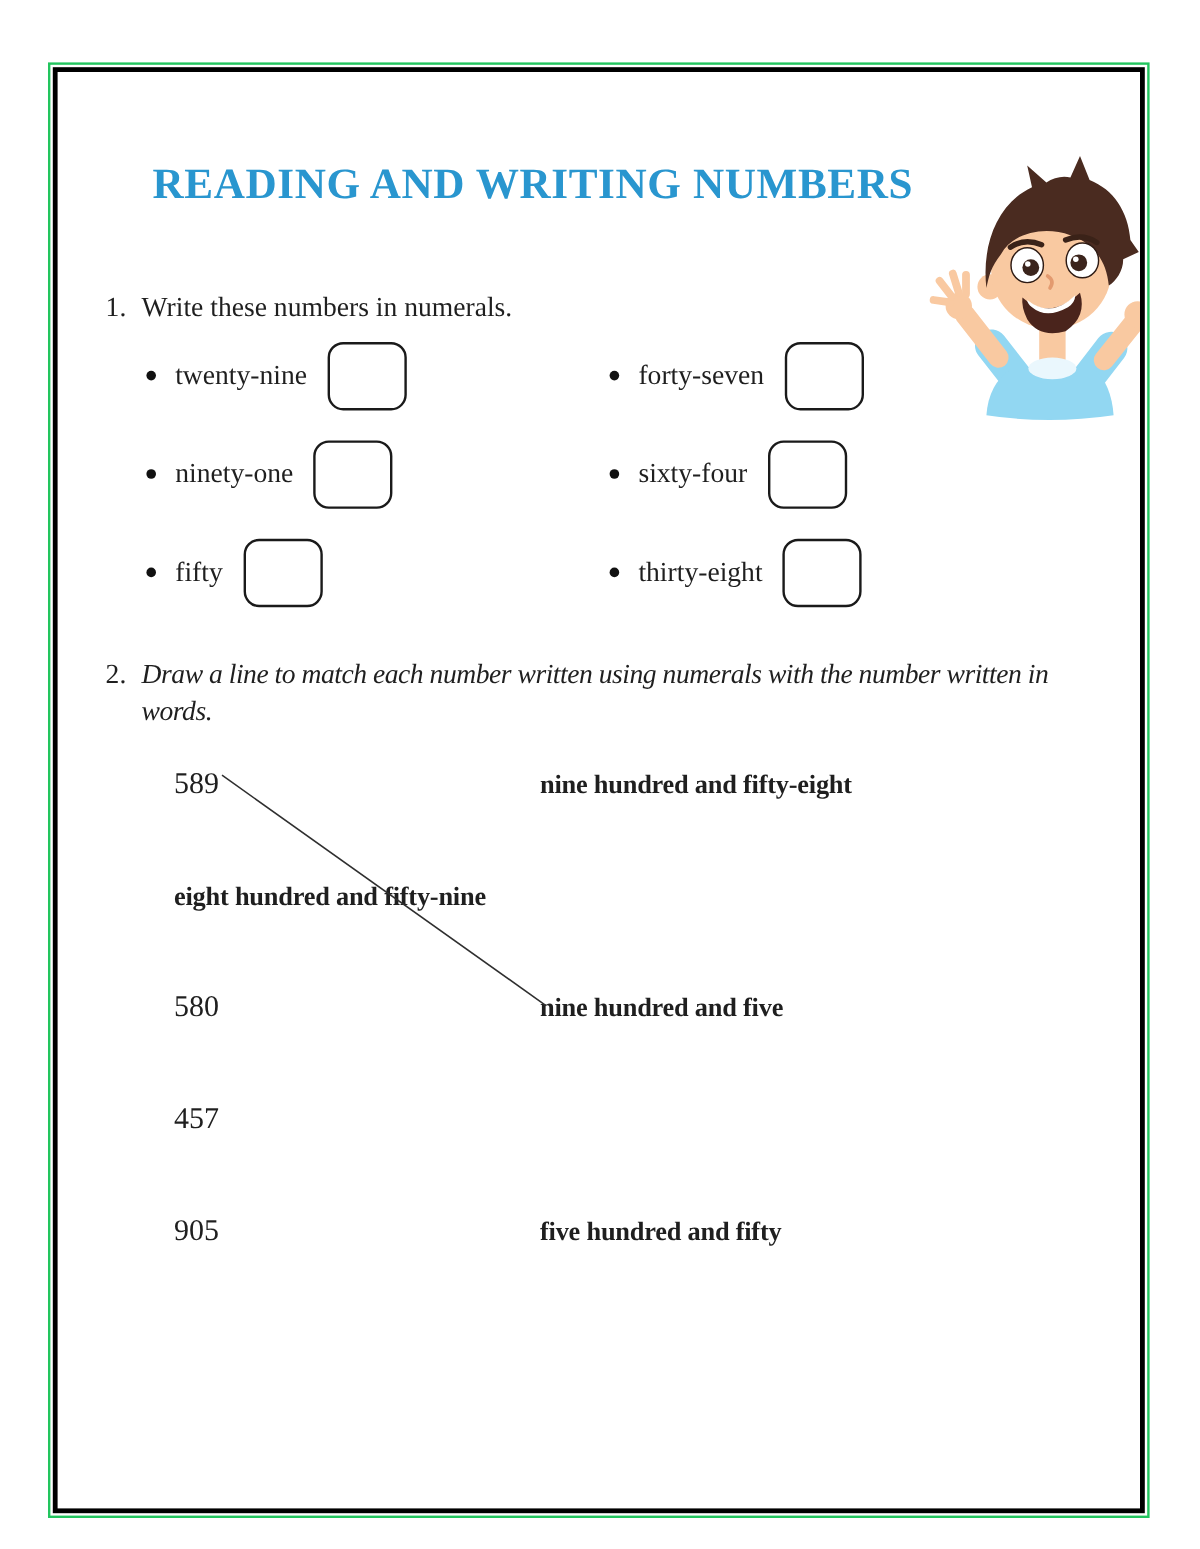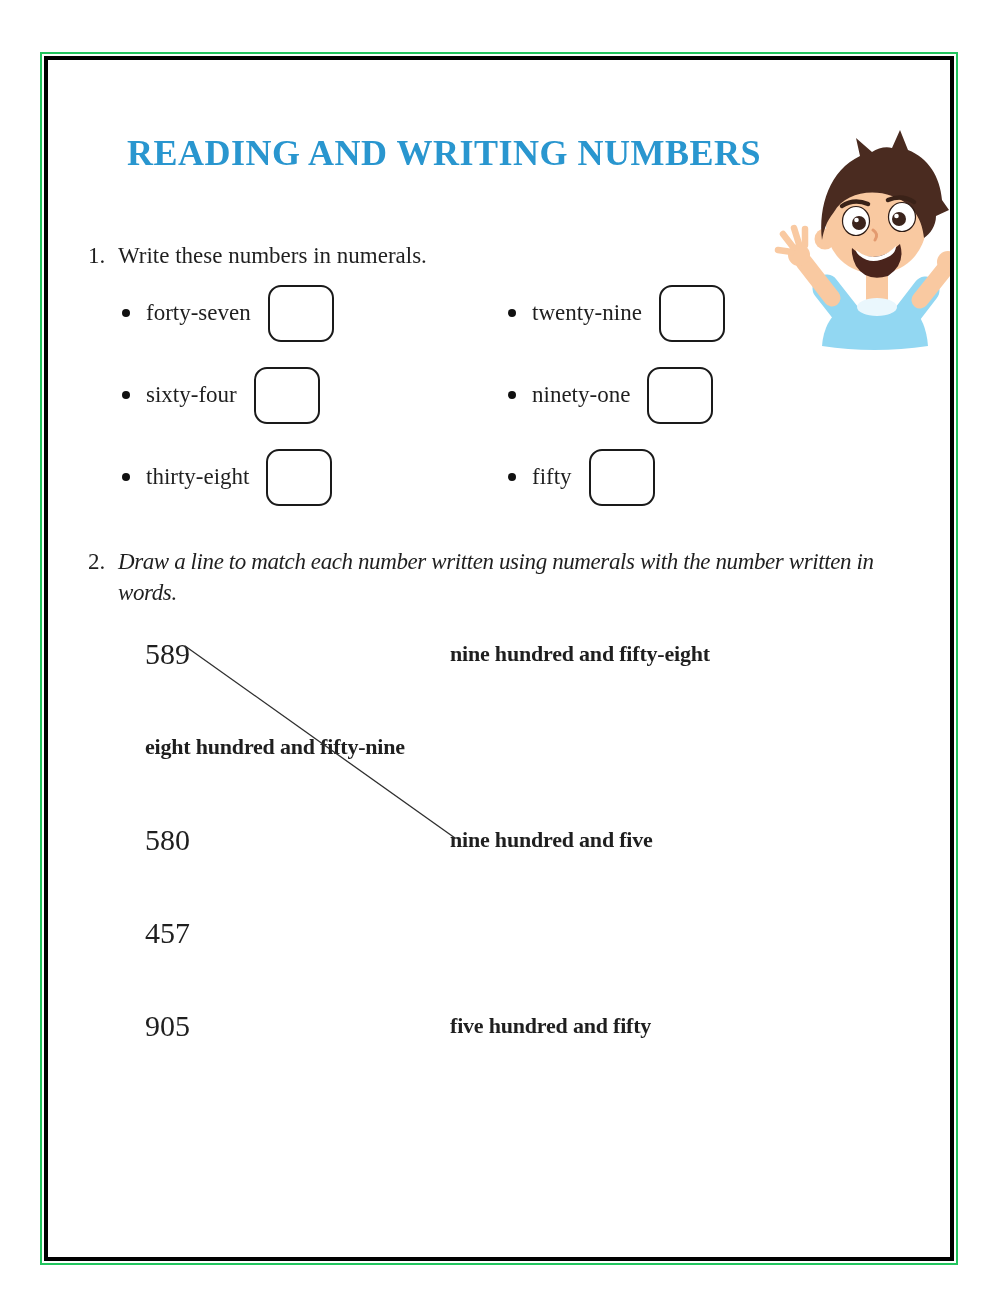--- a/index.html
+++ b/index.html
@@ -80,21 +80,21 @@
     padding-top: 14px;
     height: 558px;
   }
   .match-row {
     display: flex;
     align-items: center;
     height: 36px;
     margin-bottom: 57px;
     padding-left: 97px;
   }
-  .match-numeral { width: 305px; flex: none; font-size: 30px; }
+  .match-numeral { width: 305px; flex: none; font-size: 25px; }
   .match-word { font-size: 22px; letter-spacing: -0.2px; font-weight: bold; }
   .match-line-svg {
     position: absolute; left: 0; top: 0;
     width: 902px; height: 572px;
     pointer-events: none;
   }
 </style>
 </head>
 <body>
 
@@ -139,48 +139,48 @@
 
     <div class="q-heading q1-heading">
       <span class="q-num">1.</span>
       <span>Write these numbers in numerals.</span>
     </div>
 
     <div class="q1-list">
       <div>
         <div class="q1-item">
           <span class="bullet"></span>
+          <span class="q1-label">twenty-nine</span>
+          <span class="answer-box"></span>
+        </div>
+        <div class="q1-item">
+          <span class="bullet"></span>
+          <span class="q1-label">ninety-one</span>
+          <span class="answer-box"></span>
+        </div>
+        <div class="q1-item">
+          <span class="bullet"></span>
+          <span class="q1-label">fifty</span>
+          <span class="answer-box"></span>
+        </div>
+      </div>
+      <div>
+        <div class="q1-item">
+          <span class="bullet"></span>
           <span class="q1-label">forty-seven</span>
           <span class="answer-box"></span>
         </div>
         <div class="q1-item">
           <span class="bullet"></span>
           <span class="q1-label">sixty-four</span>
           <span class="answer-box"></span>
         </div>
         <div class="q1-item">
           <span class="bullet"></span>
           <span class="q1-label">thirty-eight</span>
-          <span class="answer-box"></span>
-        </div>
-      </div>
-      <div>
-        <div class="q1-item">
-          <span class="bullet"></span>
-          <span class="q1-label">twenty-nine</span>
-          <span class="answer-box"></span>
-        </div>
-        <div class="q1-item">
-          <span class="bullet"></span>
-          <span class="q1-label">ninety-one</span>
-          <span class="answer-box"></span>
-        </div>
-        <div class="q1-item">
-          <span class="bullet"></span>
-          <span class="q1-label">fifty</span>
           <span class="answer-box"></span>
         </div>
       </div>
     </div>
 
     <div class="q-heading q2-heading">
       <span class="q-num">2.</span>
       <span class="q2-prompt">Draw a line to match each number written using numerals with the number written in words.</span>
     </div>
 

